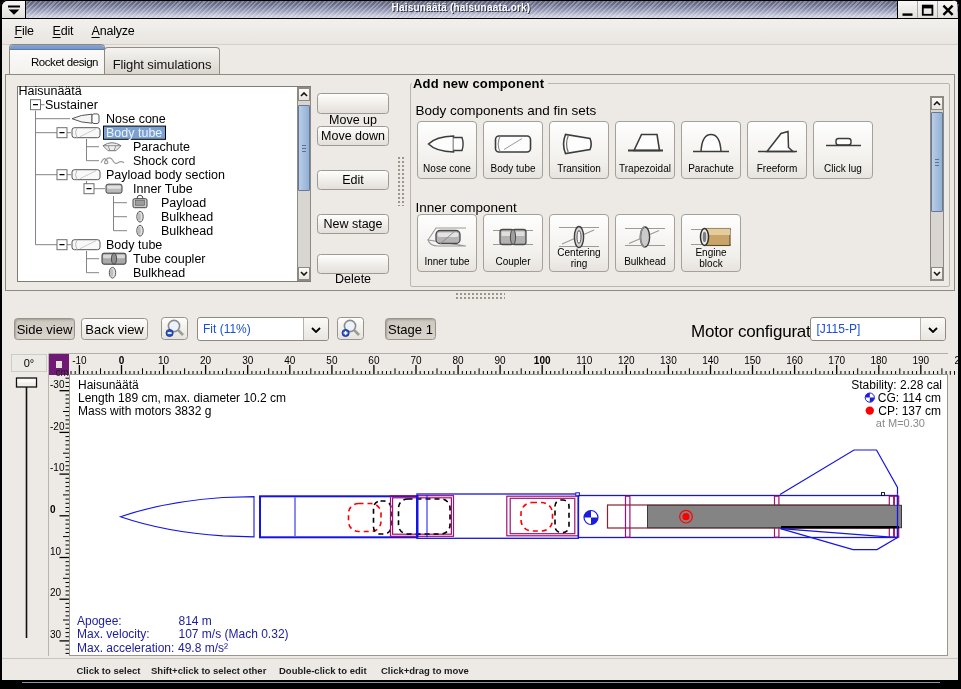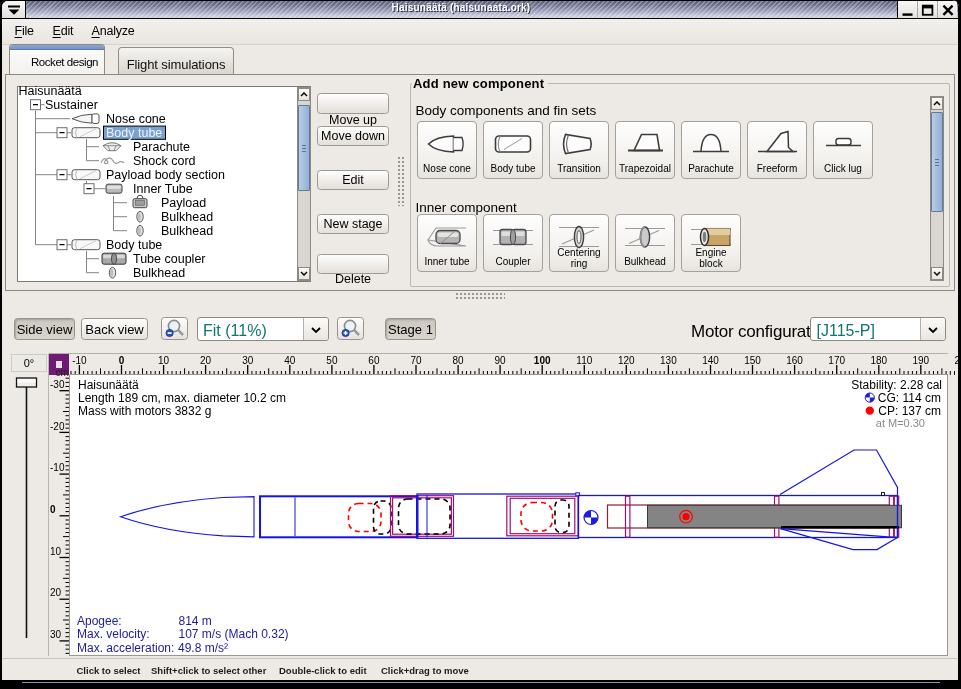--- a/index.html
+++ b/index.html
@@ -13,34 +13,34 @@
 .winbtns div{width:19.5px;height:100%;position:relative}
 .winbtns div+div{border-left:1px solid #aaa6a0}
 .tbarline{position:absolute;left:0;top:18px;width:100%;height:1px;background:#000}
 .menubar{position:absolute;left:2px;top:19px;width:956px;height:25px;background:linear-gradient(#f2f0ed,#e9e6e1);border-bottom:1px solid #d5d1ca}
 .menubar>span{position:absolute;top:5px;font-size:12.5px;letter-spacing:-0.2px;color:#000}
 .mu{text-decoration:underline;text-underline-offset:2px}
 .tabrow{position:absolute;left:2px;top:44px;width:956px;height:31px}
 .tab1{position:absolute;left:7px;top:0px;width:94px;height:31px;background:linear-gradient(#fcfcfb,#f3f1ee);border:1px solid #8e897f;border-bottom:none;border-radius:4px 4px 0 0;overflow:hidden}
 .tab1 .blue{position:absolute;left:0;top:0;width:100%;height:4px;background:linear-gradient(#88a3d4,#7495cb);border-bottom:1px solid #5c7cb0}
 .tab1 span{position:absolute;left:21px;top:10.5px;font-size:11.5px;letter-spacing:-0.45px}
-.tab2{position:absolute;left:116px;top:3px;width:114px;height:28px;background:linear-gradient(#f6f4f1,#d7d3cc);border:1px solid #928d84;border-bottom:none;border-radius:4px 4px 0 0}
+.tab2{position:absolute;left:102px;top:3px;width:114px;height:28px;background:linear-gradient(#f6f4f1,#d7d3cc);border:1px solid #928d84;border-bottom:none;border-radius:4px 4px 0 0}
 .tab2 span{position:absolute;left:0;top:9px;width:100%;text-align:center;font-size:13px;letter-spacing:-0.1px;color:#111}
 .pane{position:absolute;left:5px;top:74px;width:950px;height:217px;background:#edeae5;border:1px solid #8e897f;box-sizing:border-box}
 .treebox{position:absolute;left:17px;top:86px;width:294px;height:196px;background:#fff;border:1px solid #7f7b73;box-sizing:border-box}
 .btn{position:absolute;background:linear-gradient(#fefefe,#eeebe7 60%,#e3dfda);border:1px solid #9d9a93;border-radius:3.5px;font-size:12.5px;text-align:center;color:#000;box-sizing:border-box}
 .cbtn{position:absolute;background:linear-gradient(#fefefe,#f2f0ec 70%,#e7e4df);border:1px solid #a5a19a;border-radius:4px;box-sizing:border-box}
 .cbtn .ci{position:absolute;left:50%;top:6px;transform:translateX(-50%)}
 .cbtn .cl{position:absolute;left:0;width:100%;text-align:center;font-size:10px;line-height:11px;color:#000}
 .sbtn{position:absolute;left:0;width:12px;height:13px;background:linear-gradient(#fbfaf9,#e8e5e0);border:1px solid #8e8a82;box-sizing:border-box;display:flex;align-items:center;justify-content:center}
 .flabel{position:absolute;font-size:13.5px;color:#000}
 .toolbtn{position:absolute;background:linear-gradient(#fdfdfc,#f0eeea 60%,#e6e2dd);border:1px solid #989489;border-radius:3.5px;font-size:13px;text-align:center;box-sizing:border-box;color:#000}
 .pressed{background:linear-gradient(#ccc8c0,#d9d5cd);box-shadow:inset 1px 1px 2px rgba(0,0,0,0.22)}
 .combo{position:absolute;background:#fff;border:1px solid #8e8a80;border-radius:3px;box-sizing:border-box}
-.combo .txt{position:absolute;left:5.5px;top:4px;font-size:16px;color:#0f766e}
+.combo .txt{position:absolute;left:5.5px;top:4px;font-size:12px;color:#1d4ed8}
 .combo .arr{position:absolute;right:0;top:0;bottom:0;width:24px;background:linear-gradient(#fbfaf8,#e9e6e1);border-left:1px solid #b5b1a9;border-radius:0 3px 3px 0}
 .statusbar{position:absolute;left:2px;top:658px;width:956px;height:21.5px;background:#edeae5;border-top:1px solid #c9c5be}
 .statusbar span{font-weight:bold;font-size:9.5px;color:#1c1c1c;position:absolute;top:6px}
 svg text{font-family:"Liberation Sans",sans-serif}
 </style></head>
 <body>
 <div id="root">
 <div id="win">
   <div class="titlebar"></div>
   <div class="menubtn">

